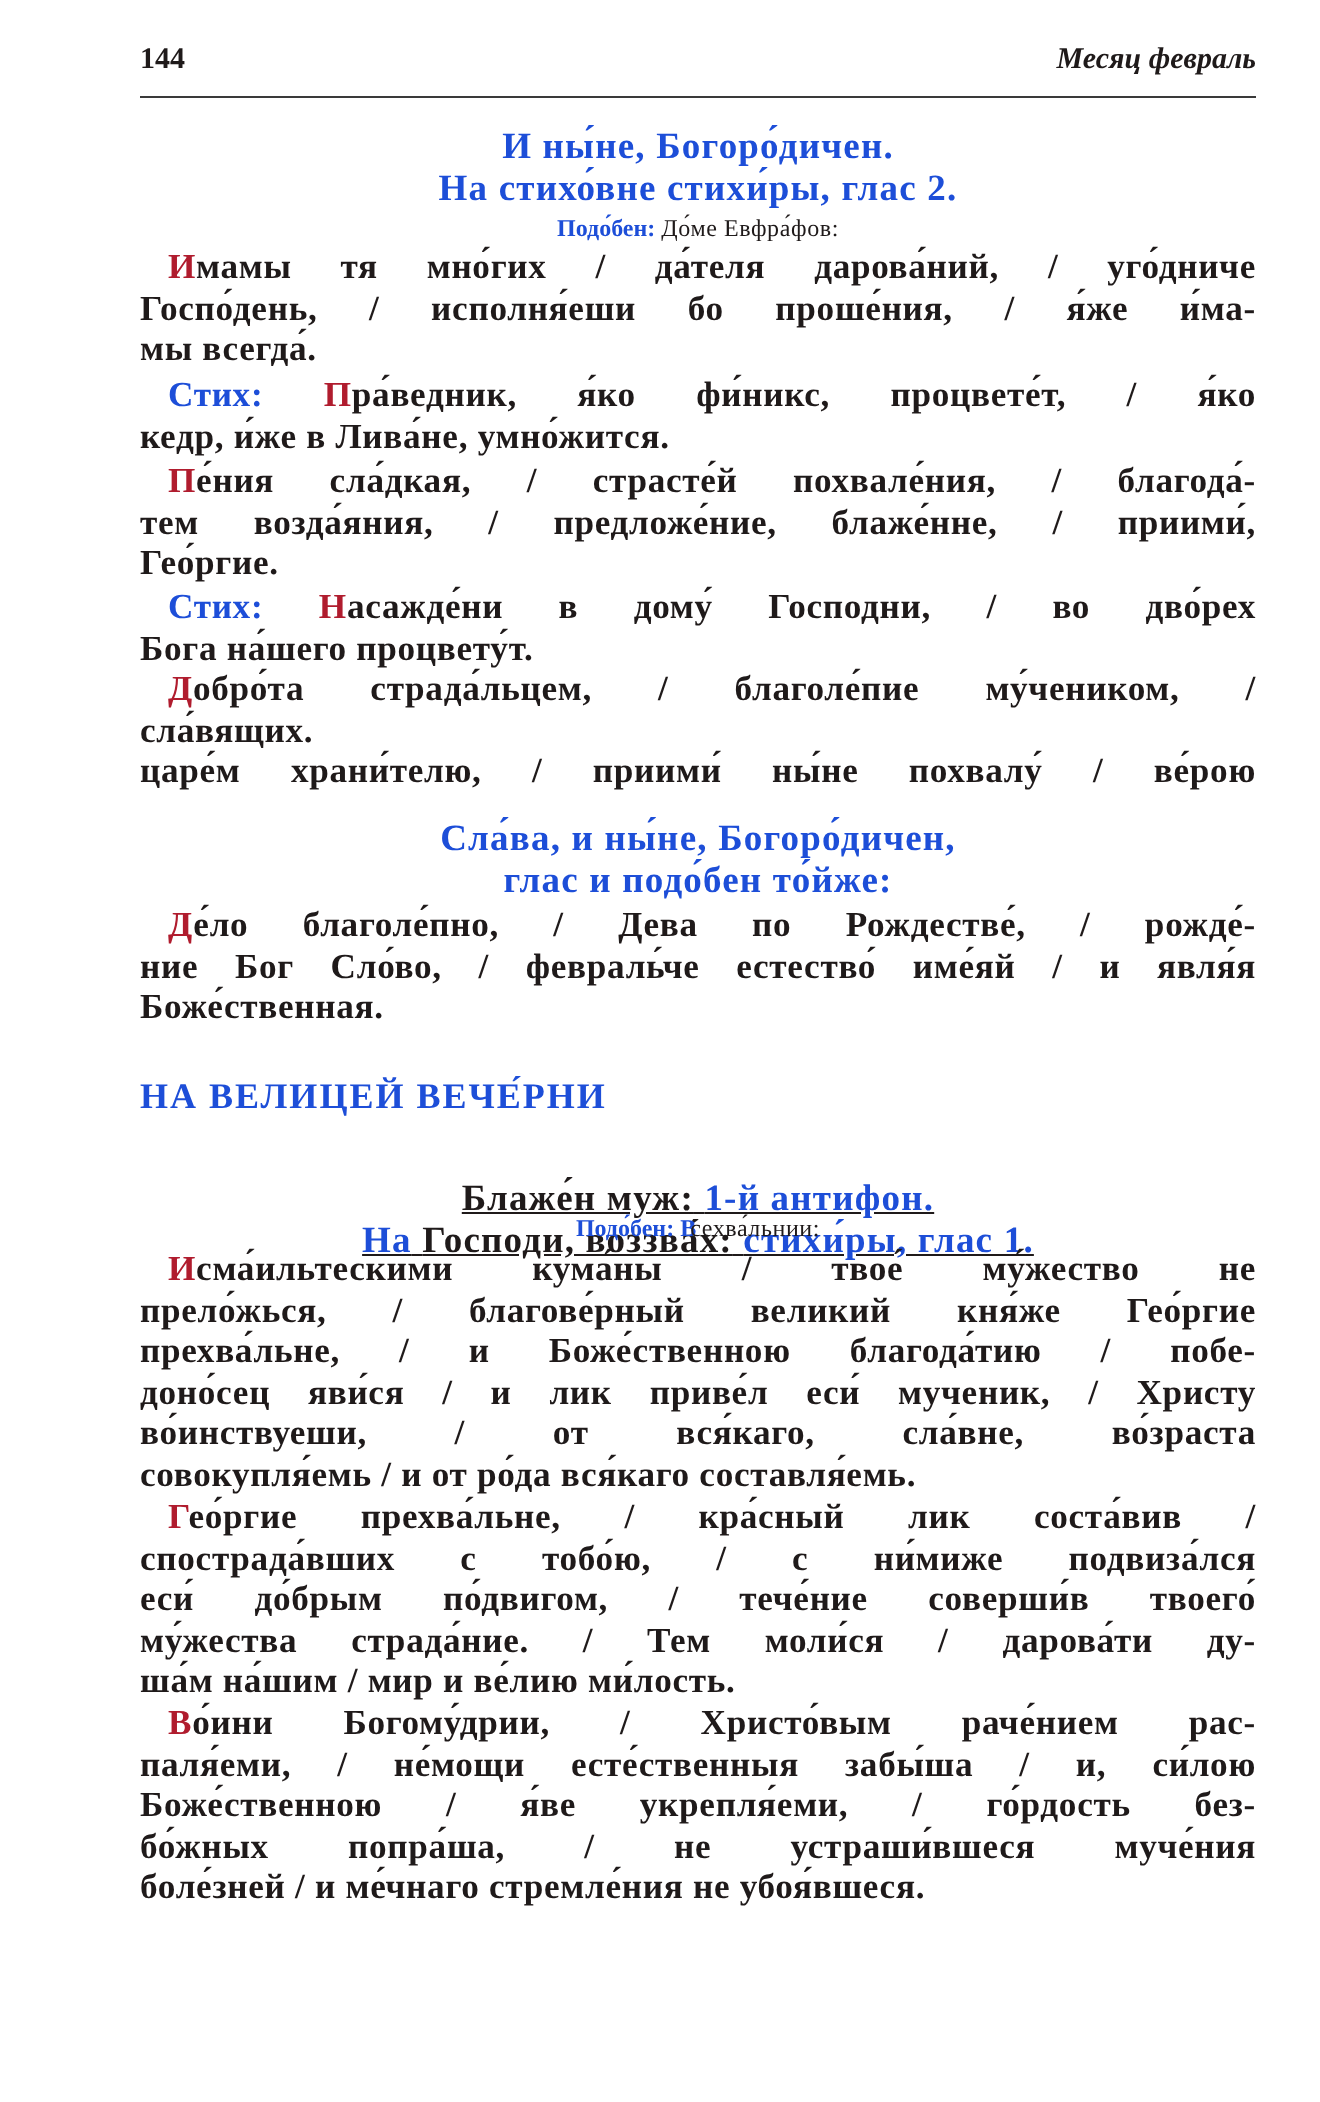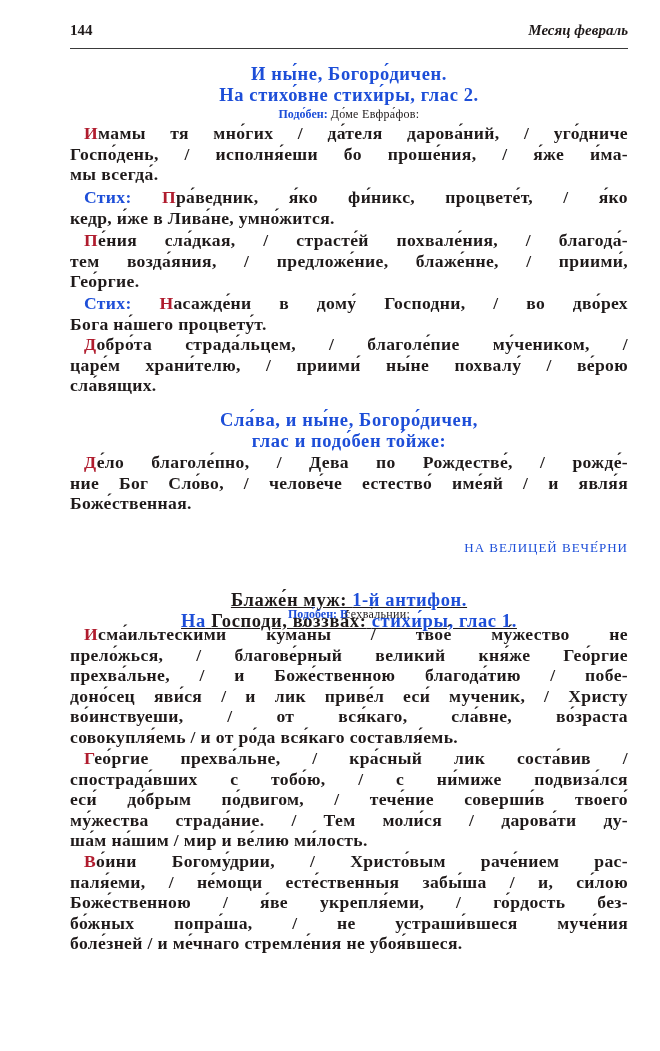--- a/index.html
+++ b/index.html
@@ -22,21 +22,21 @@
   .title {
     text-align: center; font-weight: bold; font-size: 18.5px; line-height: 21px;
     font-family: "Liberation Serif", serif; letter-spacing: 0.6px;
   }
   .podoben {
     text-align: center; font-size: 12px; line-height: 16px;
     font-family: "Liberation Serif", serif; font-weight: bold;
   }
   .podoben .b { color: #1f1a1a; font-weight: normal; letter-spacing: 0.3px; }
   .smallcaps-title {
-    text-align: right; font-weight: normal; font-size: 13px; line-height: 16px;
+    text-align: left; font-weight: bold; font-size: 18px; line-height: 16px;
     font-family: "Liberation Serif", serif; letter-spacing: 1px;
   }
   .verse {
     font-family: "Liberation Serif", serif; font-weight: bold;
     font-size: 17.6px; line-height: 20.6px; letter-spacing: 0.35px;
     text-align: justify;
   }
   .verse .line { display: block; white-space: nowrap; text-align: justify; text-align-last: justify; }
   .verse .line.last { text-align-last: left; }
   .verse .ind { padding-left: 14px; }
@@ -81,32 +81,32 @@
     <span class="line last">Гео́ргие.</span>
   </div>
 
   <div class="blk verse" style="top:293px;">
     <span class="line ind"><span class="stih">Стих:</span> <span class="drop">Н</span><span>асажде́ни в дому́ Господни, / во дво́рех</span></span>
     <span class="line last">Бога на́шего процвету́т.</span>
   </div>
 
   <div class="blk verse" style="top:334px;">
     <span class="line ind"><span class="drop">Д</span><span>обро́та страда́льцем, / благоле́пие му́чеником, /</span></span>
+    <span class="line last">сла́вящих.</span>
     <span class="line">царе́м храни́телю, / приими́ ны́не похвалу́ / ве́рою</span>
-    <span class="line last">сла́вящих.</span>
   </div>
 
   <div class="blk title red" style="top:410px;">
     <div>Сла́ва, и ны́не, Богоро́дичен,</div>
     <div>глас и подо́бен то́йже:</div>
   </div>
 
   <div class="blk verse" style="top:452px;">
     <span class="line ind"><span class="drop">Д</span><span>е́ло благоле́пно, / Дева по Рождестве́, / рожде́-</span></span>
-    <span class="line">ние Бог Сло́во, / челове́че естество́ име́яй / и явля́я</span>
+    <span class="line">ние Бог Сло́во, / февраль́че естество́ име́яй / и явля́я</span>
     <span class="line last">Боже́ственная.</span>
   </div>
 
   <div class="blk smallcaps-title red" style="top:540px;">НА ВЕЛИЦЕЙ ВЕЧЕ́РНИ</div>
   <div class="blk title" style="top:590px;text-decoration:underline;">
     <div>
       <span class="black-inline">Блаже́н муж:</span>
       <span class="red">1-й антифон.</span>
     </div>
     <div>

